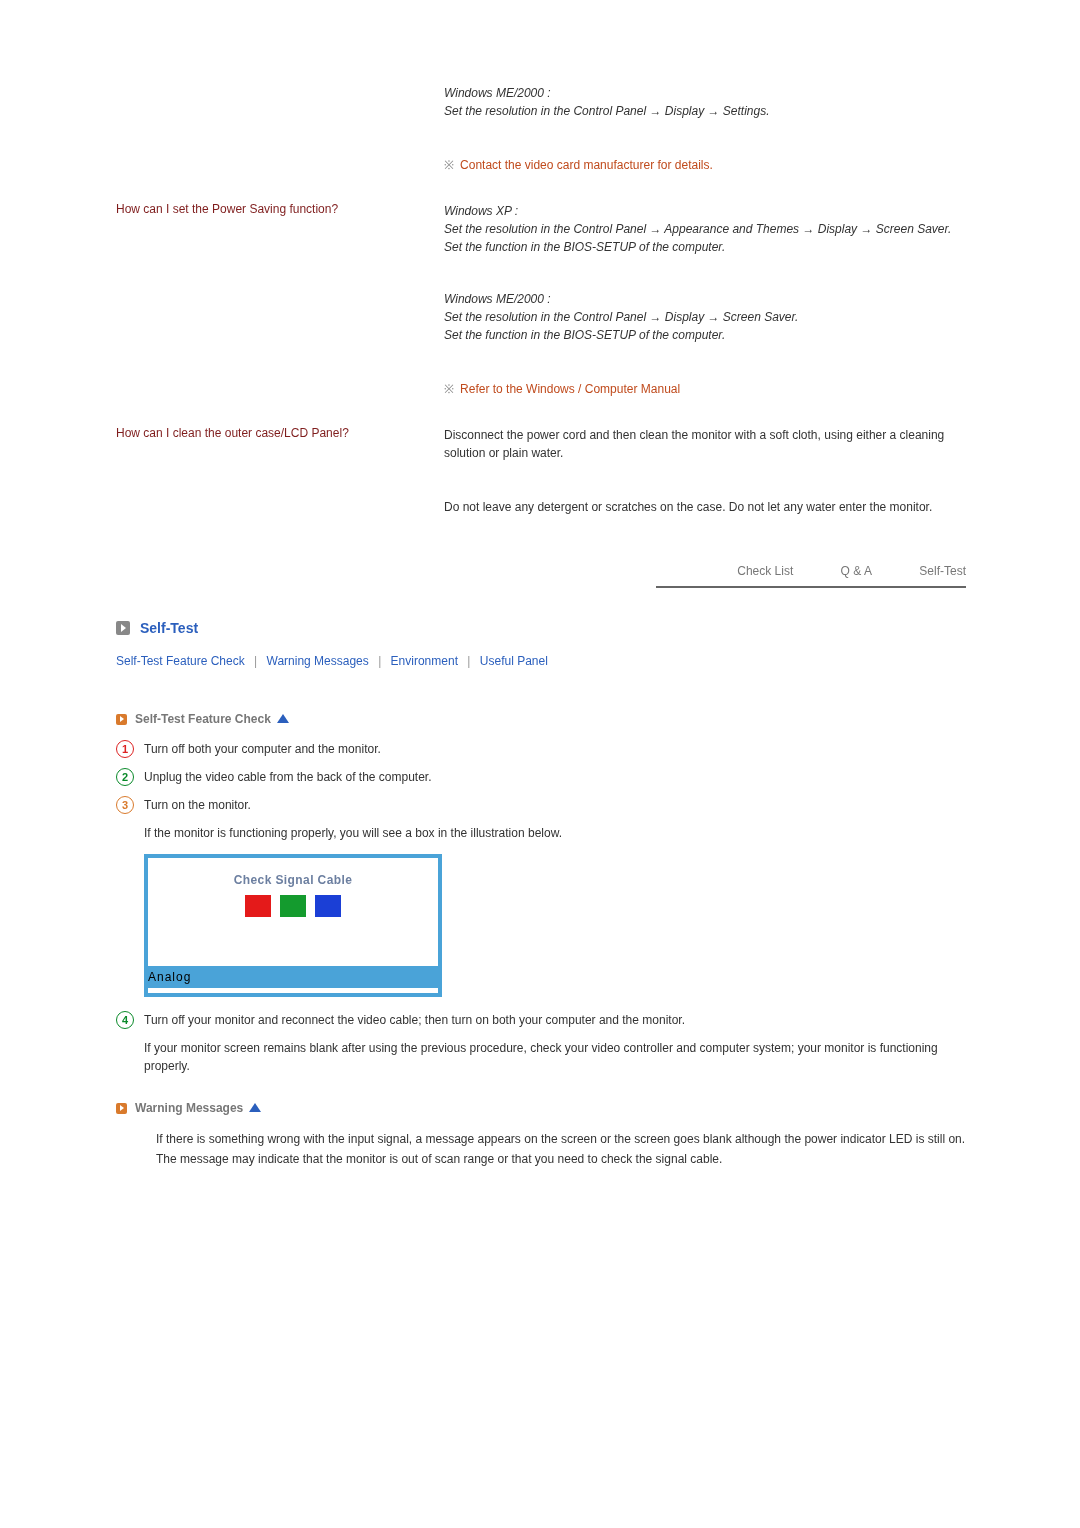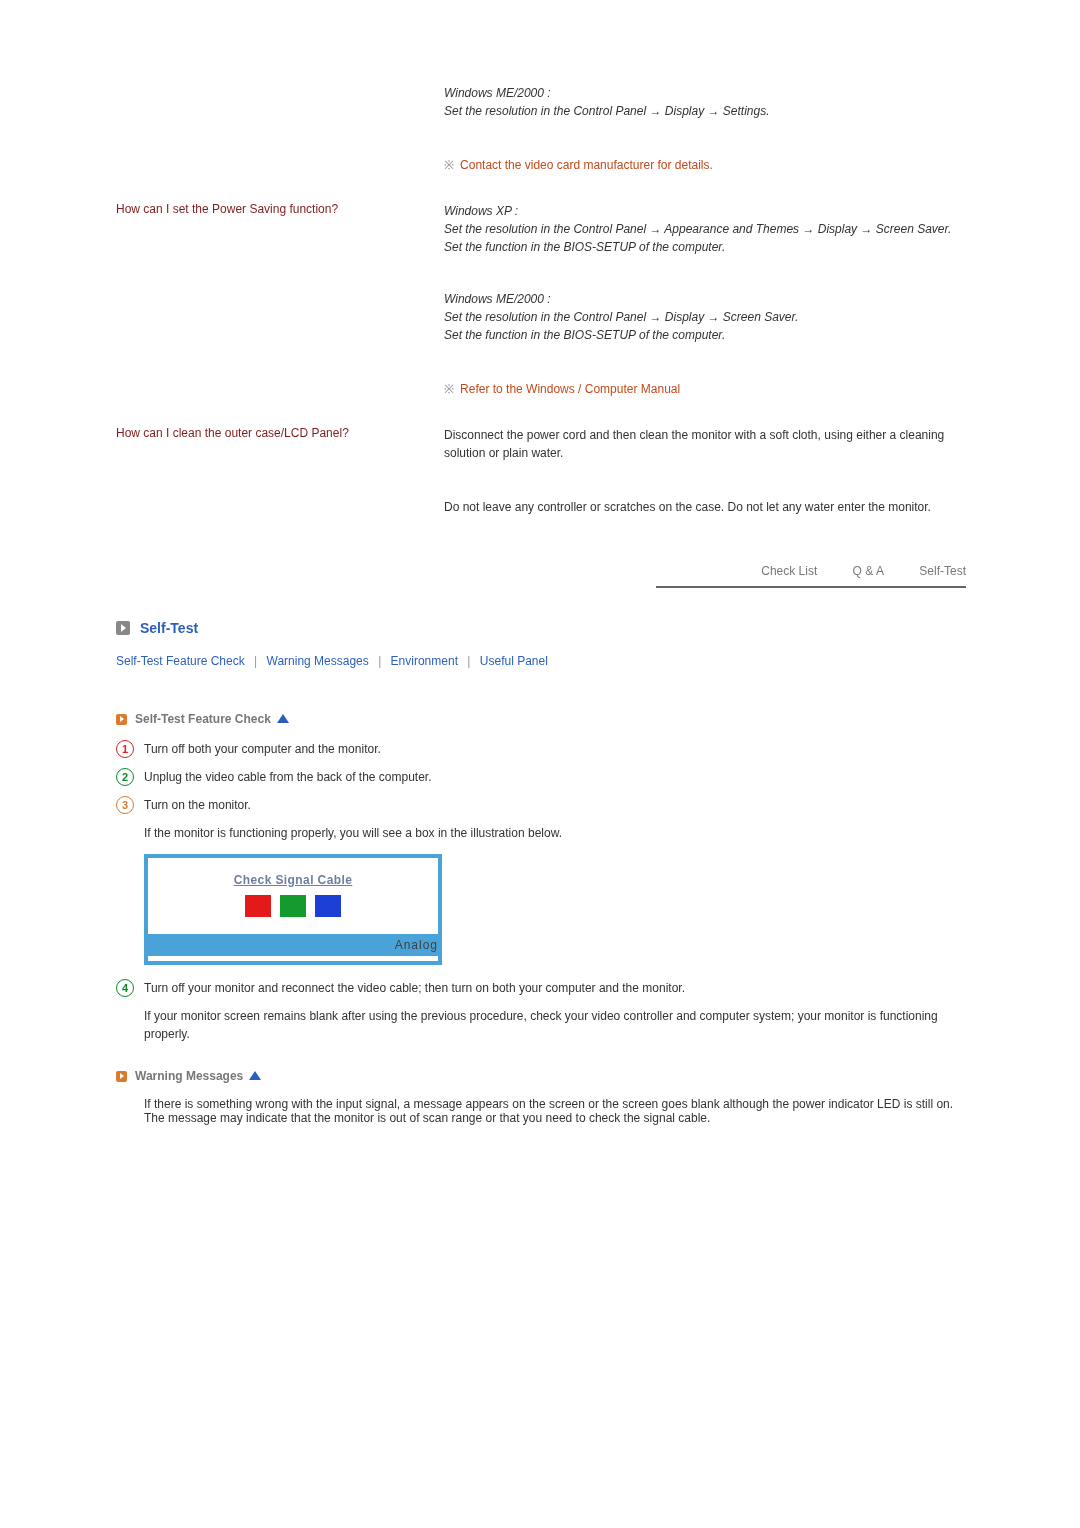--- a/index.html
+++ b/index.html
@@ -42,21 +42,21 @@
     line-height: 18px;
   }
   .subnav {
     text-align: right;
     color: #777;
     font-size: 12px;
     padding-top: 48px;
   }
   .subnav .item {
     display: inline-block;
-    margin-left: 32px;
+    margin-left: 44px;
     padding-bottom: 6px;
   }
   .subnav-line {
     border-top: 2px solid #666;
     width: 310px;
     margin-left: auto;
     margin-top: 2px;
   }
   .section-header {
     display: flex;
@@ -184,52 +184,52 @@
   }
   .illust-inner {
     margin: 5px 12px 0 12px;
   }
   .illust-title {
     text-align: center;
     color: #6c7fa0;
     font-weight: bold;
     padding: 10px 0 8px;
     letter-spacing: 0.4px;
-    text-decoration: underline;
   }
   .illust-squares {
     text-align: center;
     padding-bottom: 14px;
   }
   .sq {
     display: inline-block;
     width: 26px;
     height: 22px;
     margin: 0 3px;
   }
   .sq-r { background: #e41a1a; }
   .sq-g { background: #149b2e; }
   .sq-b { background: #1b3fd6; }
   .illust-bar {
     background: #4aa3d8;
-    text-align: right;
-    color: #404040;
+    text-align: left;
+    color: #000000;
     font-size: 12px;
     padding: 4px 0;
     letter-spacing: 1px;
+    margin-top: 32px;
   }
   .illust-footerpad {
     height: 5px;
   }
   .warn-block {
     margin-top: 26px;
   }
   .body-para {
-    margin-left: 28px;
-    line-height: 14px;
+    margin-left: 40px;
+    line-height: 20px;
     margin-top: 12px;
   }
   .asterisk-icon {
     color: #888;
     margin-right: 6px;
   }
 </style>
 </head>
 <body>
 
@@ -275,21 +275,21 @@
     </tr>
 
     <tr>
           <td colspan="2" style="height:28px"></td>
         </tr>
 
     <tr>
       <td class="q-col">How can I clean the outer case/LCD Panel?</td>
       <td class="a-col">
         <div class="ans-line" style="margin-bottom:36px">Disconnect the power cord and then clean the monitor with a soft cloth, using either a cleaning solution or plain water.</div>
-        <div class="ans-line">Do not leave any controller or scratches on the case. Do not let any water enter the monitor.</div>
+        <div class="ans-line">Do not leave any detergent or scratches on the case. Do not let any water enter the monitor.</div>
       </td>
     </tr>
   </tbody>
     </table>
 
   <div class="subnav">
     <span class="item">Check List</span>
     <span class="item">Q &amp; A</span>
     <span class="item">Self-Test</span>
     <div class="subnav-line"></div>

